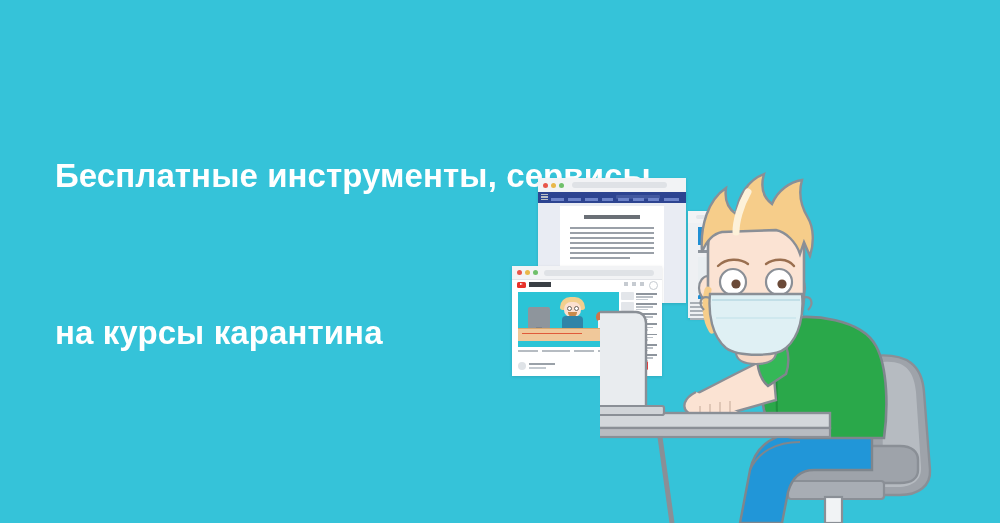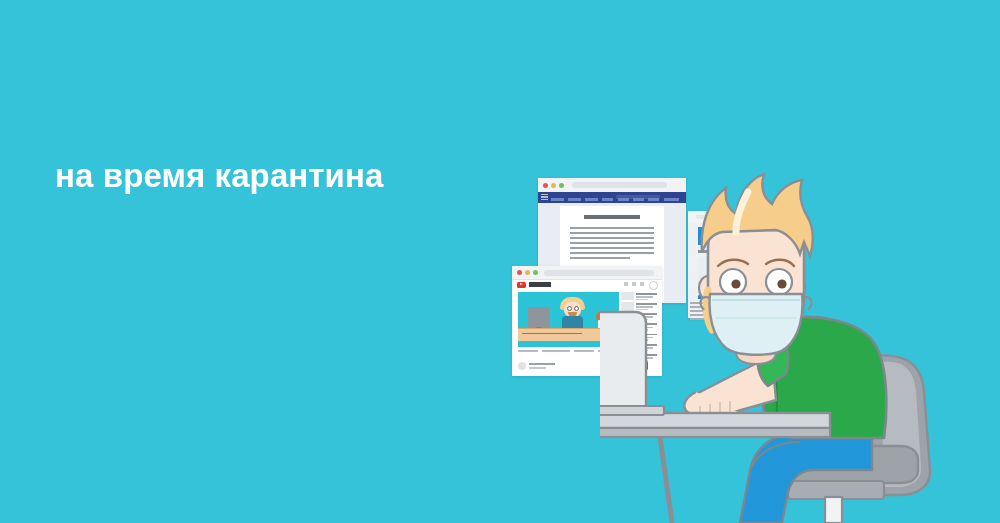--- a/index.html
+++ b/index.html
@@ -107,21 +107,22 @@
 
   
   #scene{position:absolute;left:600px;top:170px;width:400px;height:353px;}
 </style>
 </head>
 <body>
 
 <div id="stage" style="background: rgb(53, 195, 217);">
 
   <div id="headline" style="color: rgb(255, 255, 255);">
-    <span class="ln">на время карантина</span>
+    <span class="ln">Бесплатные инструменты, сервисы,</span>
+    <span class="ln">на курсы карантина</span>
   </div>
 
   <div class="win" id="win-article">
     <div class="win-bar">
       <span class="dot d-red" style="left:5px;top:4.5px;width:5px;height:5px;"></span>
       <span class="dot d-yel" style="left:13px;top:4.5px;width:5px;height:5px;"></span>
       <span class="dot d-grn" style="left:21px;top:4.5px;width:5px;height:5px;"></span>
       <span class="urlbar" style="left:34px;top:4px;width:95px;height:6px;"></span>
     </div>
     <div id="w1-nav">

